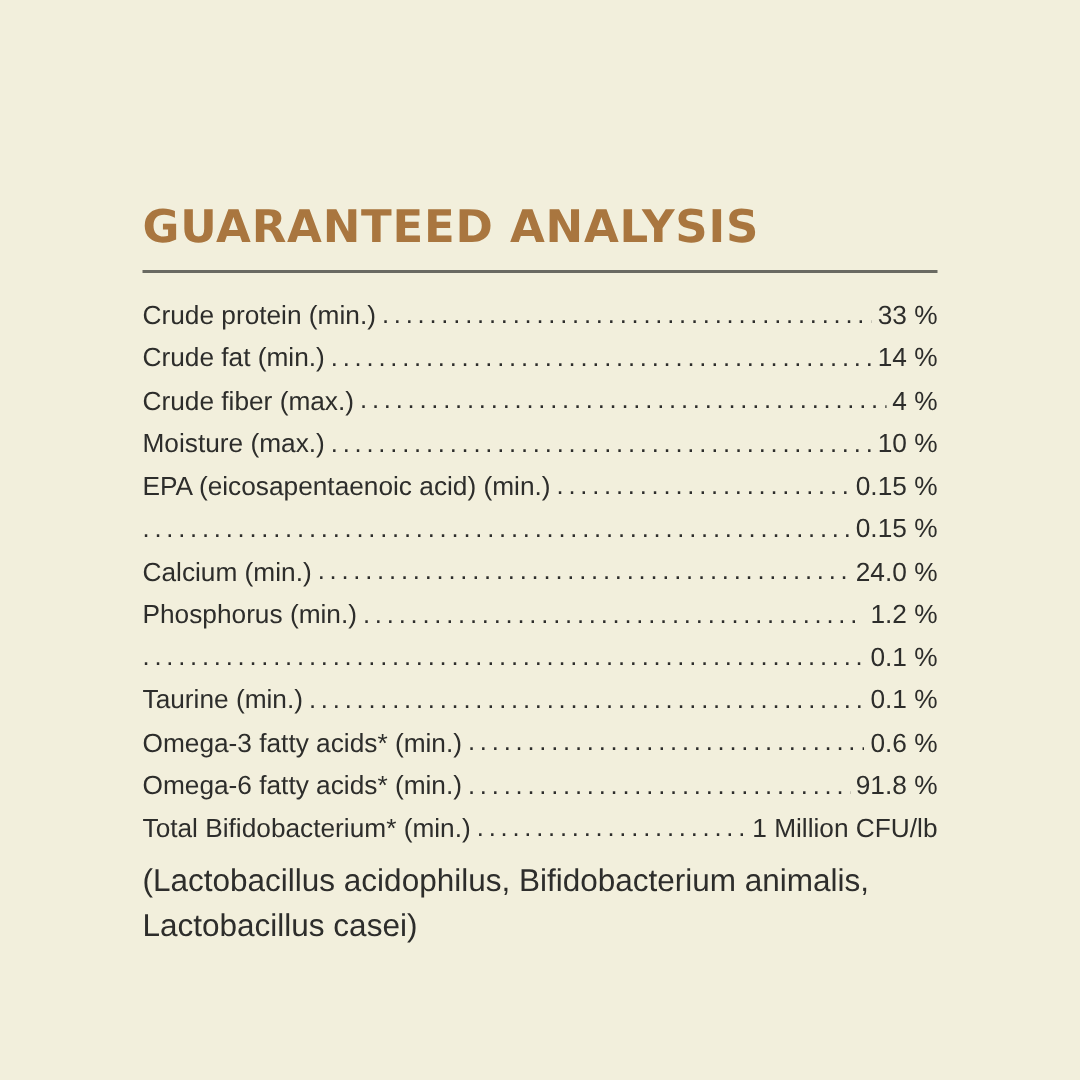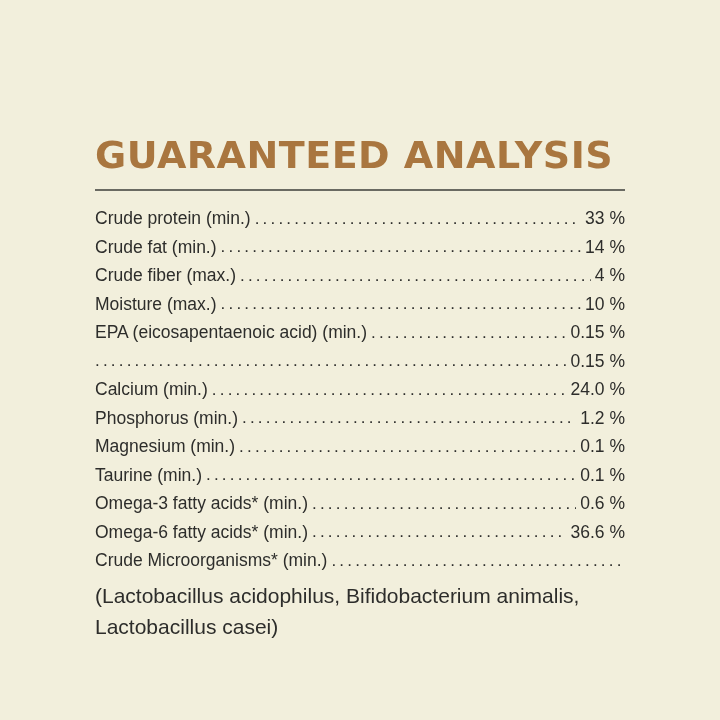--- a/index.html
+++ b/index.html
@@ -14,21 +14,21 @@
     overflow: hidden;
   }
   .panel {
     position: absolute;
     left: 95px;
     top: 135px;
     width: 530px;
   }
   .title {
     font-family: "DejaVu Sans", sans-serif;
-    font-size: 38px;
+    font-size: 30px;
     font-weight: bold;
     letter-spacing: 0.5px;
     color: #a9763f;
     margin: 0 0 12px 0;
     line-height: 1.1;
   }
   .rule {
     height: 2px;
     background: #6a6a62;
     width: 100%;
@@ -113,38 +113,38 @@
         <span class="label">Calcium (min.)</span>
         <span class="dots">..............................................................................................................</span>
         <span class="value">24.0 %</span>
       </div>
       <div class="row">
         <span class="label">Phosphorus (min.)</span>
         <span class="dots">..............................................................................................................</span>
         <span class="value">1.2 %</span>
       </div>
       <div class="row">
-        <span class="label">Magnesium (min.)</span>
         <span class="dots">..............................................................................................................</span>
         <span class="value">0.1 %</span>
       </div>
       <div class="row">
         <span class="label">Taurine (min.)</span>
         <span class="dots">..............................................................................................................</span>
         <span class="value">0.1 %</span>
       </div>
       <div class="row">
         <span class="label">Omega-3 fatty acids* (min.)</span>
         <span class="dots">..............................................................................................................</span>
         <span class="value">0.6 %</span>
       </div>
       <div class="row">
         <span class="label">Omega-6 fatty acids* (min.)</span>
         <span class="dots">..............................................................................................................</span>
-        <span class="value">36.6 %</span>
+        <span class="value">91.8 %</span>
       </div>
       <div class="row">
-        <span class="label">Crude Microorganisms* (min.)</span>
+        <span class="label">Total Bifidobacterium* (min.)</span>
         <span class="dots">..............................................................................................................</span>
+        <span class="value">1 Million CFU/lb</span>
       </div>
     </div>
   <div class="note">(Lactobacillus acidophilus, Bifidobacterium animalis, Lactobacillus casei)</div>
 </div>
 
 </body></html>

